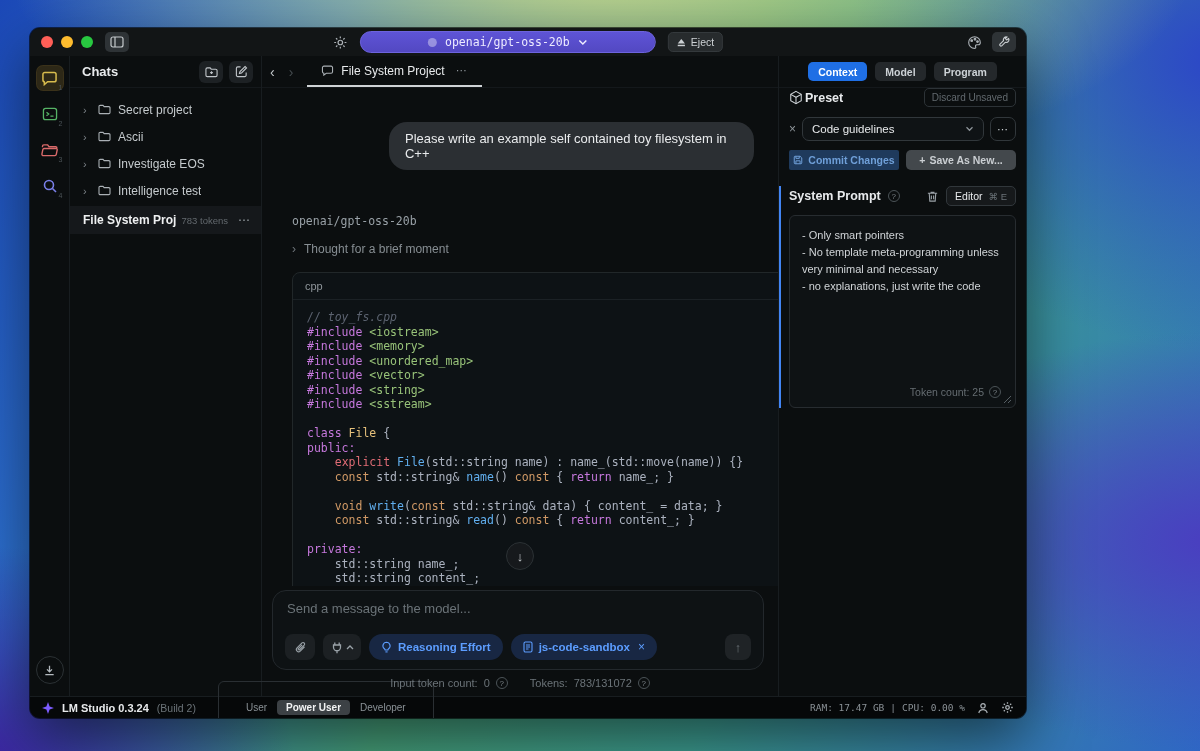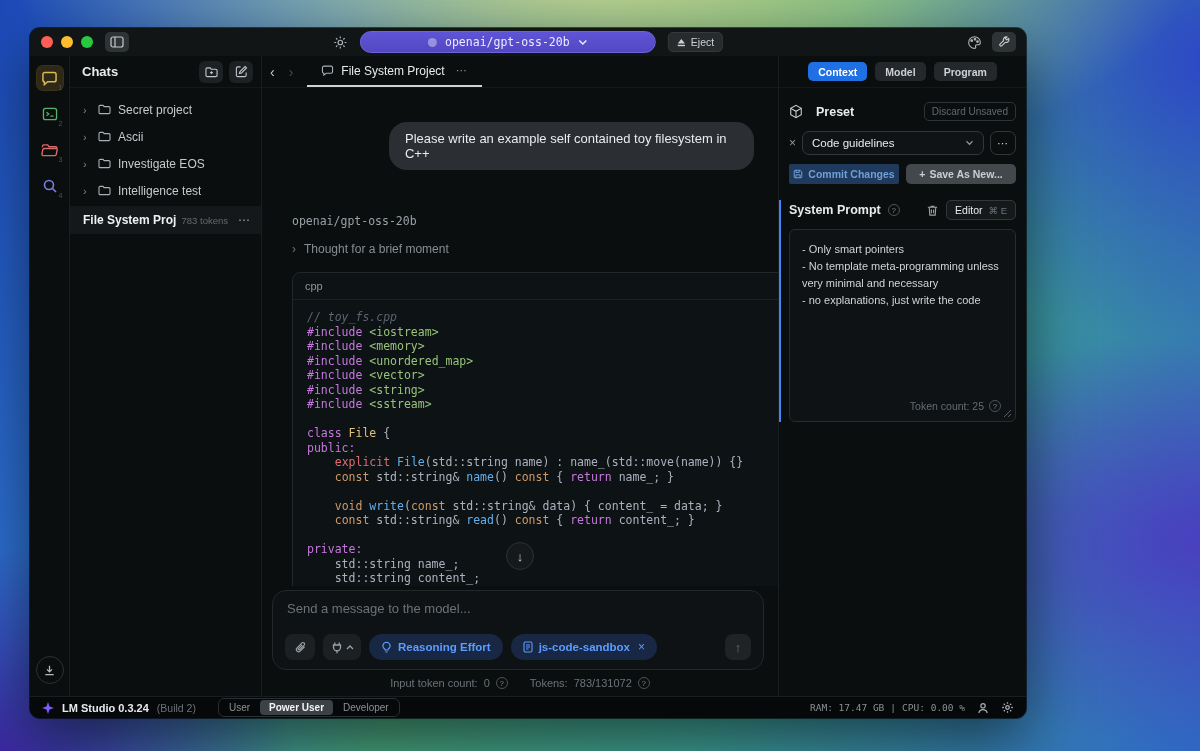--- a/index.html
+++ b/index.html
@@ -110,21 +110,21 @@
 
   .tokenline{ flex:0 0 26px; display:flex; align-items:center; justify-content:center; gap:22px; font-size:11px; color:#6b7378; }
   .tl-item{ display:flex; align-items:center; gap:6px; }
   .qcirc{ width:12px; height:12px; border-radius:50%; border:1px solid #4b5357; color:#7c8388; font-size:8px; display:inline-flex; align-items:center; justify-content:center; }
 
   
   .rp{ width:248px; flex:0 0 248px; border-left:1px solid #181d20; padding:0 10px; display:flex; flex-direction:column; }
   .rp-tabs{ height:32px; flex:0 0 32px; display:flex; align-items:center; justify-content:center; gap:8px; border-bottom:1px solid #14181b; margin:0 -10px; }
   .rtab{ height:19px; border:none; border-radius:5px; padding:0 10px; font-size:10.5px; font-weight:bold; cursor:pointer; background:#24282b; color:#cdd2d6; }
   .rtab.active{ background:#1f6fe5; color:#fff; }
-  .preset-head{ margin-top:14px; display:flex; align-items:center; gap:13px; }
+  .preset-head{ margin-top:0; display:flex; align-items:center; gap:2px; }
   .preset-head .ptitle{ font-size:12.5px; font-weight:bold; color:#e8eaec; flex:1; }
   .preset-head svg{ color:#cdd2d6; }
   .discard{ background:none; border:1px solid #2d3337; border-radius:5px; color:#62696e; font-size:10px; padding:3px 7px; cursor:pointer; }
   .preset-row{ margin-top:10px; display:flex; align-items:center; gap:6px; }
   .xmini{ background:none; border:none; color:#8f969b; font-size:12px; cursor:pointer; }
   .select{ flex:1; height:24px; background:#0f1315; border:1px solid #31373b; border-radius:7px; display:flex; align-items:center; padding:4px 9px; gap:6px; cursor:pointer; }
   .select .sval{ flex:1; font-size:11.5px; color:#e8eaec; }
   .select svg{ color:#8f969b; }
   .dots-btn{ width:26px; height:24px; background:none; border:1px solid #31373b; border-radius:7px; color:#cdd2d6; font-size:11px; letter-spacing:1px; cursor:pointer; }
   .preset-actions{ margin-top:9px; display:flex; gap:7px; }
@@ -146,21 +146,21 @@
   .sp-box textarea{ width:100%; height:120px; background:transparent; border:none; outline:none; resize:none;
     font-family:"Liberation Sans", sans-serif; font-size:11px; line-height:1.55; color:#d0d4d7; }
   .sp-count{ position:absolute; right:14px; bottom:9px; font-size:10.5px; color:#656c71; display:flex; align-items:center; gap:5px; }
   .resize-h{ position:absolute; right:3px; bottom:3px; color:#565e63; }
 
   
   .statusbar{ height:22px; flex:0 0 22px; background:#060809; border-top:1px solid #181d20; display:flex; align-items:center; padding:0 12px; gap:8px; }
   .sb-logo{ color:#7c5cff; display:flex; }
   .sb-name{ font-size:11px; font-weight:bold; color:#e8eaec; }
   .sb-build{ font-size:10.5px; color:#6b7378; }
-  .modes{ margin-left:14px; display:flex; align-items:center; border:1px solid #2a2f33; border-radius:6px; padding:1px; gap:1px; }
+  .modes{ margin-left:14px; display:flex; align-items:center; border:1px solid #2a2f33; border-radius:6px; padding:18px; gap:1px; }
   .mode{ height:15px; border:none; background:none; border-radius:4px; font-size:10px; color:#8a9196; padding:0 9px; cursor:pointer; }
   .mode.active{ background:#3c4145; color:#f2f3f4; font-weight:bold; }
   .sb-spacer{ flex:1; }
   .sb-stats{ font-family:"DejaVu Sans Mono", monospace; font-size:9.5px; color:#8a9196; display:flex; gap:6px; }
   .sb-ico{ background:none; border:none; color:#aab0b5; display:flex; align-items:center; cursor:pointer; margin-left:4px; }
 </style>
 </head>
 <body>
 
 <div class="desktop">

